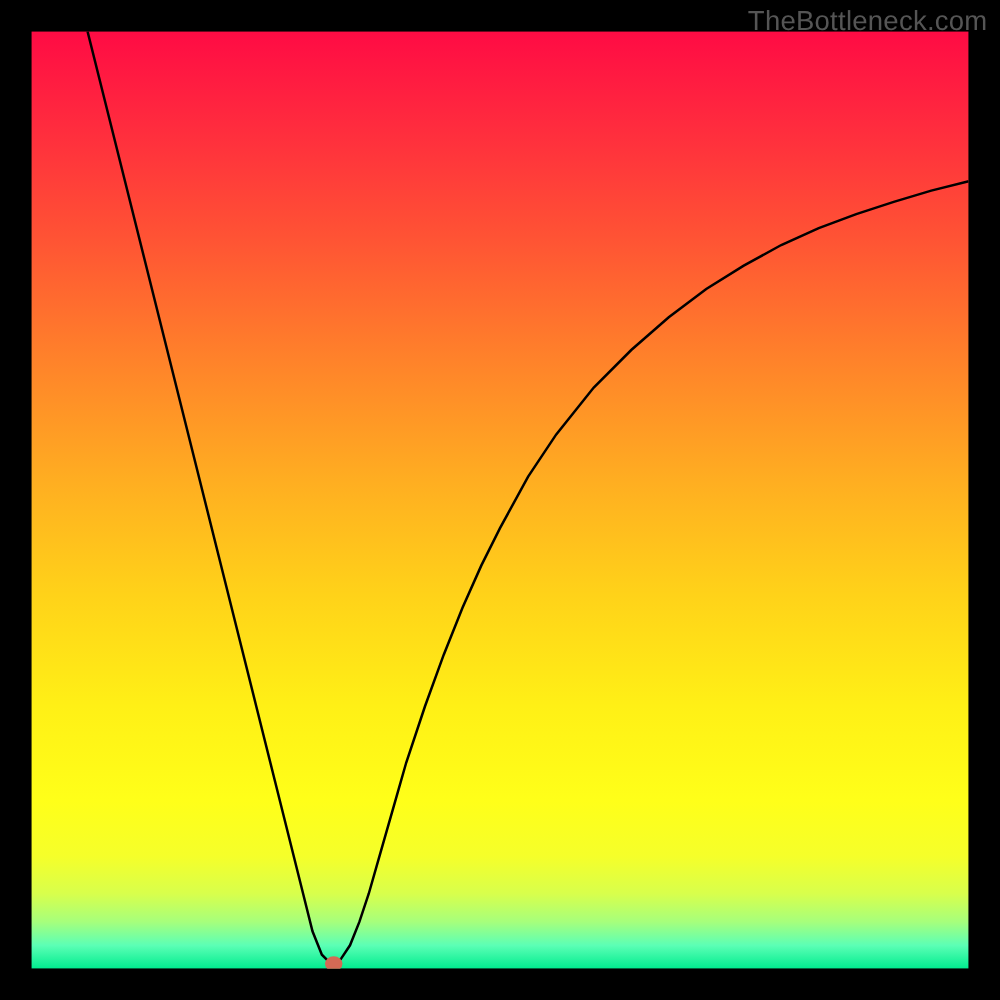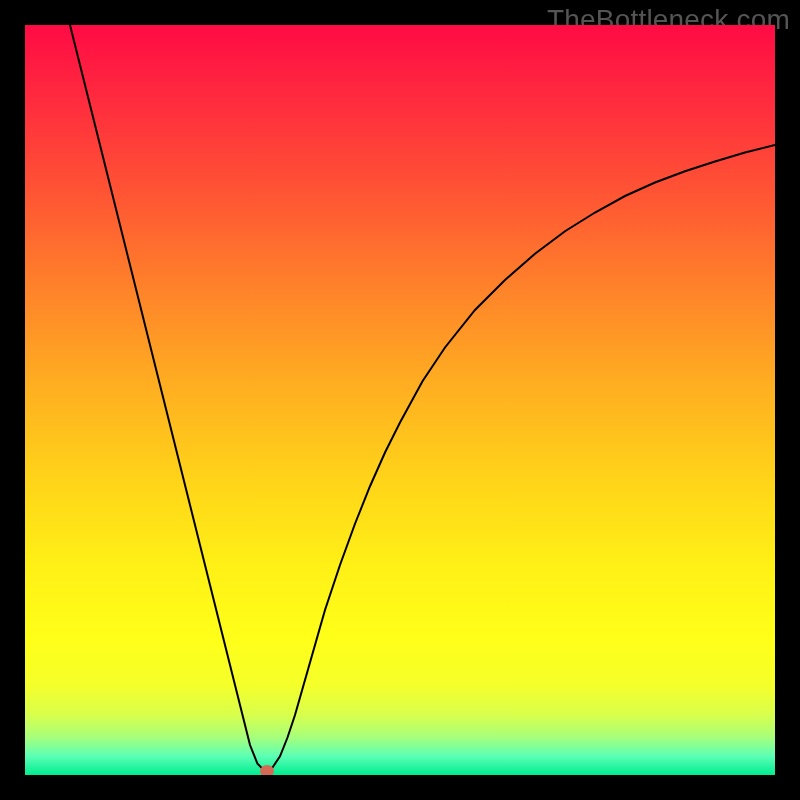--- a/index.html
+++ b/index.html
@@ -23,21 +23,21 @@
     top: 25px;
     width: 750px;
     height: 750px;
     overflow: hidden;
   }
   .watermark {
     position: absolute;
     top: 4px;
     right: 10px;
     color: #555;
-    font-size: 28px;
+    font-size: 22px;
     font-weight: 500;
     font-family: Arial, sans-serif;
     letter-spacing: 0.2px;
   }
   .curve-svg {
     position: absolute;
     left: 0;
     top: 0;
     width: 750px;
     height: 750px;

